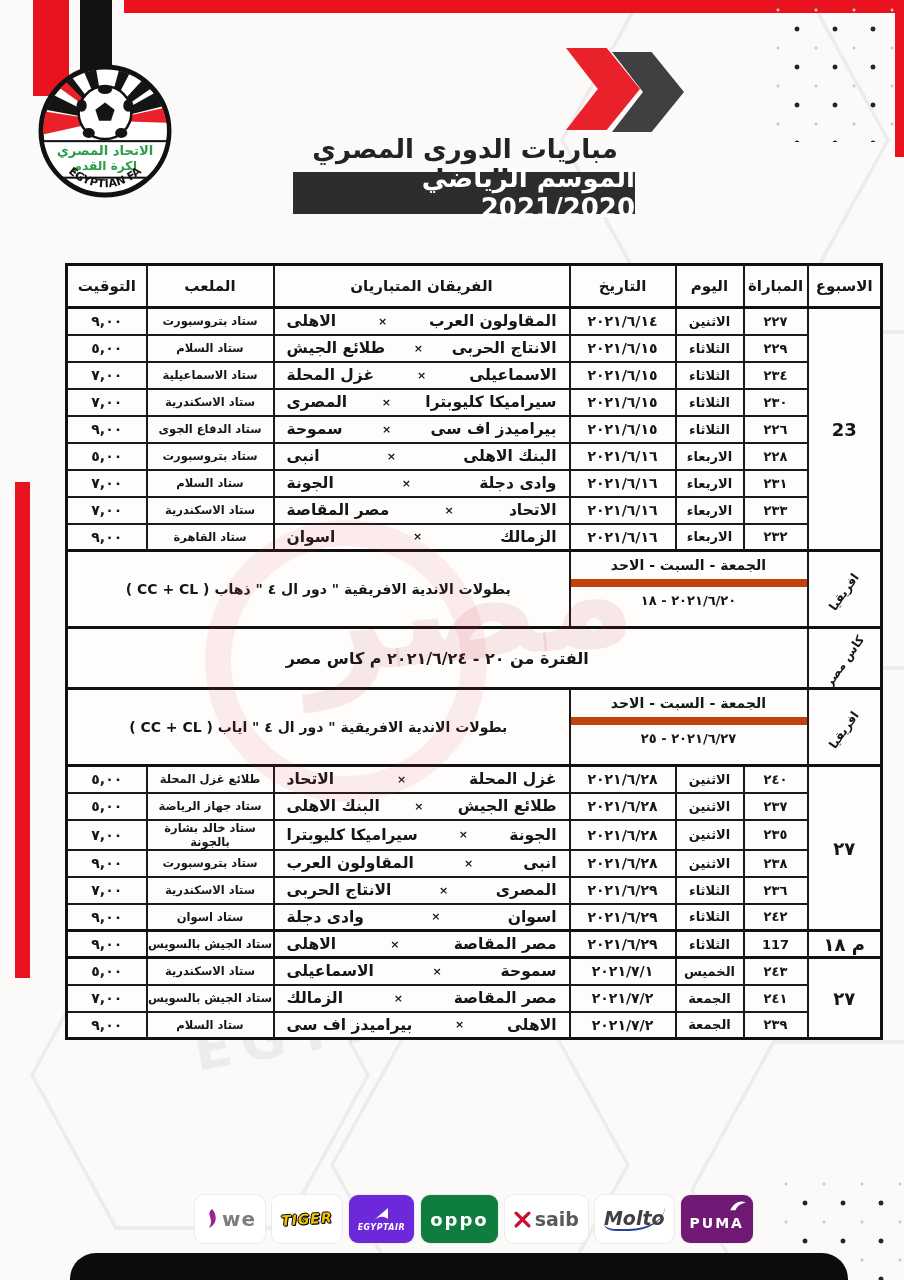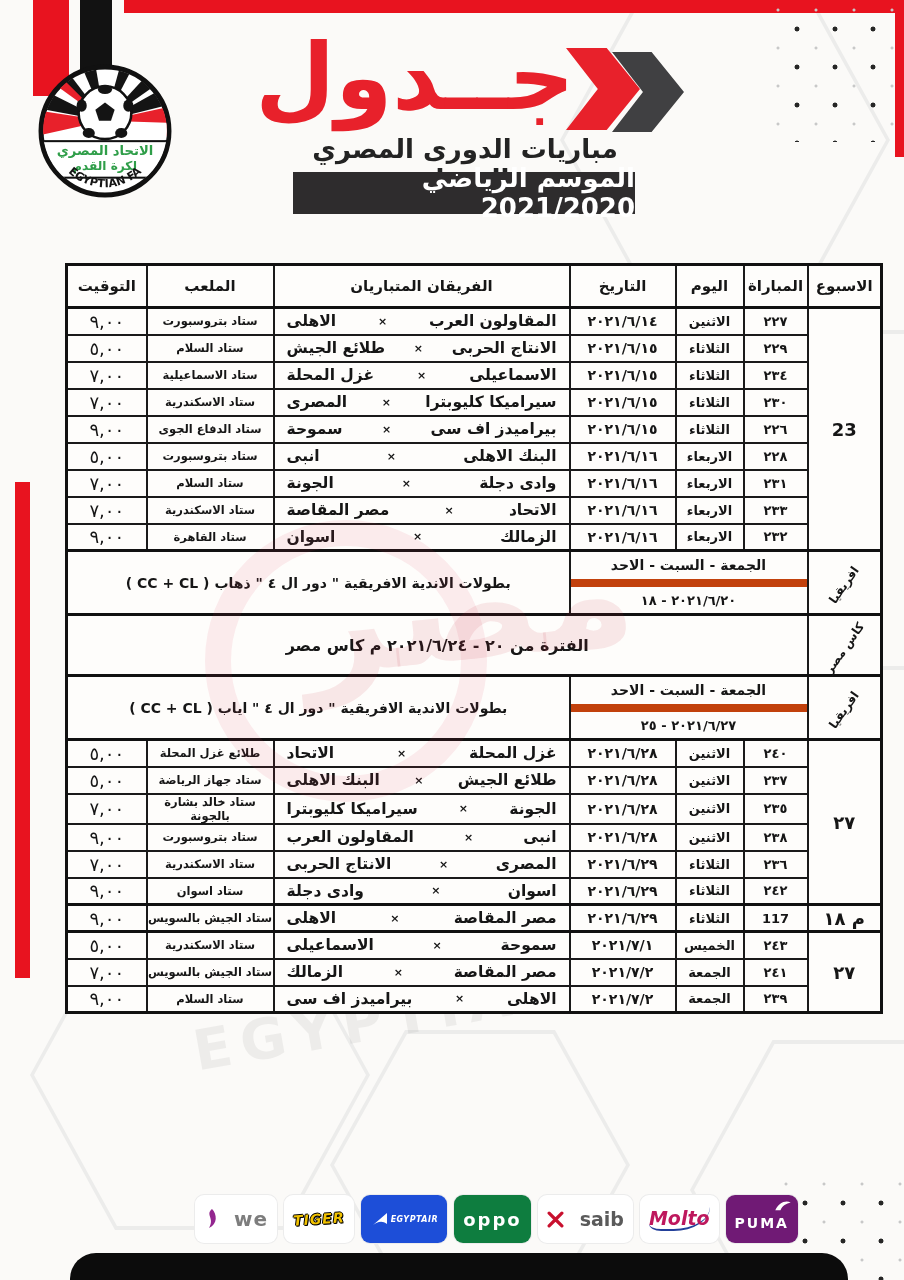--- a/index.html
+++ b/index.html
@@ -47,47 +47,47 @@
   
   table.sched{position:absolute;left:65px;top:263px;width:815px;z-index:2;direction:rtl;
               border-collapse:collapse;table-layout:fixed;background:#fefdfb;border:3px solid #111;}
   .sched th,.sched td{border:2px solid #1a1a1a;padding:0;text-align:center;vertical-align:middle;}
   .sched thead th{height:40px;font-size:15px;font-weight:bold;border-bottom:3px solid #111;}
   .sched tr[data-name="match-row"]{height:27px;}
   td.num{font-size:13px;font-weight:bold;}
   td.day{font-size:13px;font-weight:bold;}
   td.date{font-size:14px;font-weight:bold;}
   td.stad{font-size:11.5px;font-weight:bold;}
-  td.time{font-size:18px;font-weight:normal;}
+  td.time{font-size:14px;font-weight:bold;}
   td.week{font-size:18px;font-weight:bold;}
   td.week.rot span{display:inline-block;transform:rotate(-55deg);font-size:12px;white-space:nowrap;font-weight:bold;}
   td.teams{padding:0;}
   .teams-wrap{display:flex;justify-content:space-between;align-items:center;padding:0 12px;
               font-size:15.5px;font-weight:bold;}
   .teams-wrap .vs{font-size:11px;font-weight:bold;padding:0 4px;}
   td.daydate{padding:0;}
   .dd-top{height:27px;line-height:27px;border-bottom:8px solid #c2410c;font-size:14px;font-weight:bold;}
-  .dd-bot{height:26px;line-height:27px;font-size:13px;font-weight:bold;}
+  .dd-bot{height:39px;line-height:27px;font-size:13px;font-weight:bold;}
   td.aftext{font-size:14px;font-weight:bold;padding:0 6px;}
   td.cuptext{font-size:16px;font-weight:bold;height:58px;}
   tr.sec>td{border-top:3px solid #111;}
   
   .sponsors{position:absolute;left:195px;top:1194px;height:50px;display:flex;gap:7px;align-items:center;z-index:2;}
   .pill{height:48px;border-radius:9px;background:#fff;box-shadow:0 0 0 1px #ececec;
-        display:flex;align-items:center;justify-content:center;gap:16px;padding:0 9px;}
-  .pill.navy{background:#1d4ed8;flex-direction:row;gap:1px;}
+        display:flex;align-items:center;justify-content:center;gap:4px;padding:0 9px;}
+  .pill.navy{background:#6d28d9;flex-direction:column;gap:1px;}
   .pill.green{background:#0e7d3f;}
   .pill.black{background:#701a75;position:relative;}
   .we-word{font-size:20px;font-weight:bold;color:#7d7d7d;letter-spacing:1px;}
   .tiger-word{font-size:14px;font-weight:900;font-style:italic;color:#f2c200;transform:rotate(-4deg);
               text-shadow:1px 0 #000,-1px 0 #000,0 1px #000,0 -1px #000,1px 1px #000;letter-spacing:1px;}
   .egyptair-word{font-size:8px;font-weight:bold;font-style:italic;color:#fff;letter-spacing:.5px;}
   .oppo-word{font-size:18px;font-weight:bold;color:#fff;letter-spacing:2px;}
   .saib-word{font-size:19px;font-weight:bold;color:#5a5a5a;}
-  .molto-word{font-size:19px;font-weight:900;font-style:italic;color:#be185d;
+  .molto-word{font-size:19px;font-weight:900;font-style:italic;color:#404040;
               border-bottom:2px solid #23409a;border-radius:0 0 60% 20%/0 0 100% 30%;}
   .puma-word{font-size:14px;font-weight:900;color:#fff;letter-spacing:2px;margin-top:8px;}
 </style>
 </head>
 <body>
 
 <div class="page" data-name="schedule-poster">
 
   <div class="hex" data-name="hexagon-decoration" style="left:560px;top:-10px;width:330px;height:300px;"></div>
   <div class="hex" data-name="hexagon-decoration" style="left:650px;top:330px;width:380px;height:340px;"></div>
@@ -136,21 +136,20 @@
         <path id="faArc" d="M26,102 A 52 52 0 0 0 110,102" fill="none"></path>
         <text font-size="11" font-weight="bold" fill="#141414">
           <textPath href="#faArc" startOffset="50%" text-anchor="middle" data-name="fa-logo-english-text">EGYPTIAN FA</textPath>
         </text>
       </g>
     </svg>
   </div>
 
   <div class="chev dark" data-name="chevron-arrow-icon"></div>
   <div class="chev red" data-name="chevron-arrow-icon"></div>
-  <div class="big-title" data-name="page-title">جــدول</div>
   <div class="subtitle" data-name="page-subtitle">مباريات الدورى المصري الممتاز</div>
   <div class="season-box" data-name="season-badge">الموسم الرياضي 2021/2020</div>
 
   <div class="wm wm-ring" data-name="channel-watermark-ring"></div>
   <div class="wm wm-text" data-name="channel-watermark-text">مصر</div>
   <div class="wm-fa" data-name="egyptian-fa-watermark-text">EGYPTIAN FA</div>
 
   <table class="sched" data-name="schedule-table">
     <colgroup>
       <col style="width:74px">

